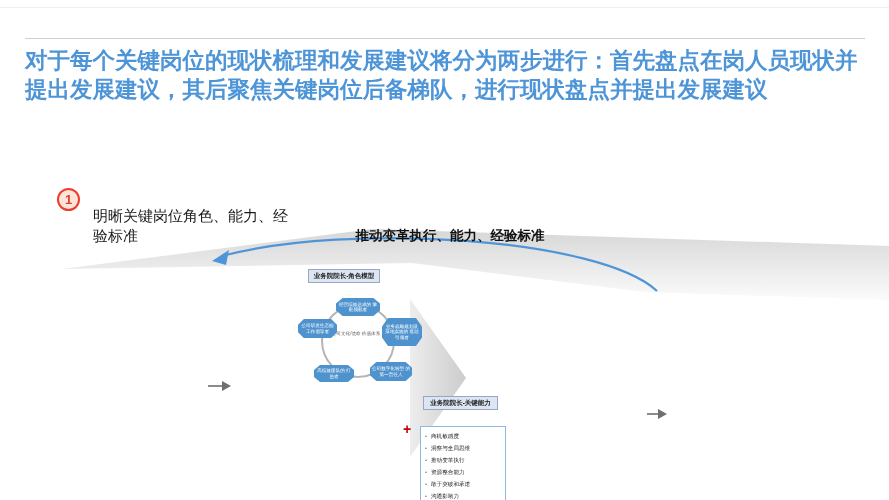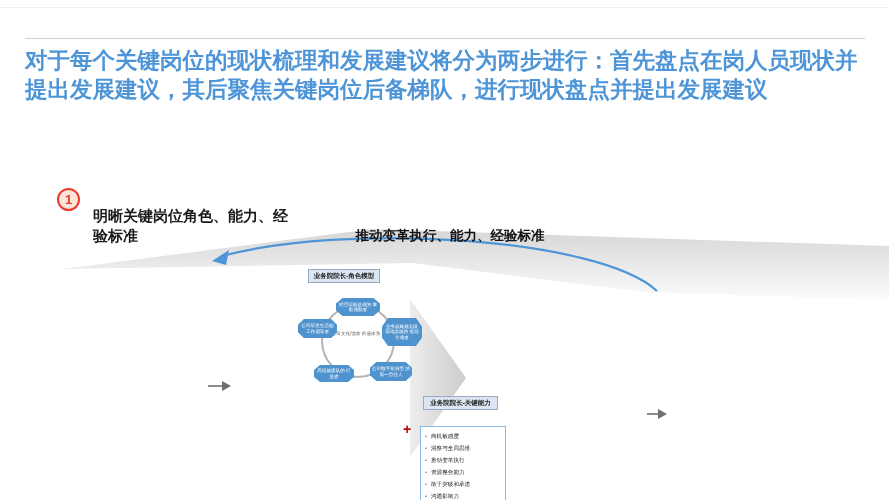--- a/index.html
+++ b/index.html
@@ -7,21 +7,21 @@
           font-family:"Liberation Sans","DejaVu Sans",sans-serif;}
   .topline1{position:absolute;left:0;top:7px;width:889px;height:1px;background:#efefef;}
   .topline2{position:absolute;left:25px;top:37px;width:840px;height:1px;background:var(--gray-line);}
   .title{position:absolute;left:25px;top:44px;width:845px;font-size:22.5px;font-weight:bold;
          color:var(--title-blue);line-height:1.3;letter-spacing:0;}
   
   .badge{position:absolute;border-radius:50%;background:var(--badge-fill);
          border:2px solid var(--badge-border);color:var(--badge-text);
          font-weight:bold;display:flex;align-items:center;justify-content:center;}
   .b1{left:57px;top:127px;width:19px;height:19px;font-size:13px;}
-  .step1label{position:absolute;left:93px;top:122px;width:200px;font-size:15px;font-weight:bold;
+  .step1label{position:absolute;left:93px;top:122px;width:200px;font-size:15px;font-weight:normal;
               color:#1a1a1a;line-height:1.35;}
   
   .std-title{position:absolute;left:330px;top:103px;width:240px;text-align:center;
              font-size:13.5px;font-weight:bold;color:#111;}
   .panel-header{position:absolute;height:12px;line-height:12px;text-align:center;
                 font-size:6.5px;font-weight:bold;color:#222;background:#dce6f2;
                 border:1px solid #9aa7c4;}
   .ph-role{left:308px;top:127px;width:70px;}
   .ph-abil{left:423px;top:127px;width:73px;}
   .listbox{position:absolute;background:#fff;border:1px solid var(--box-border);

